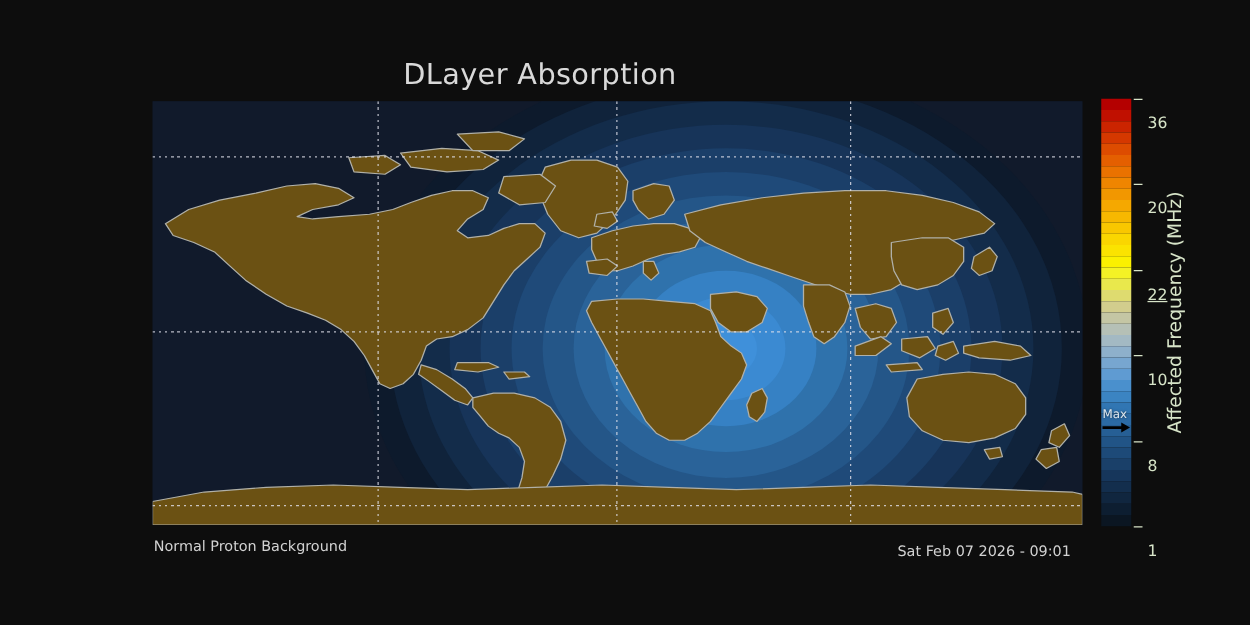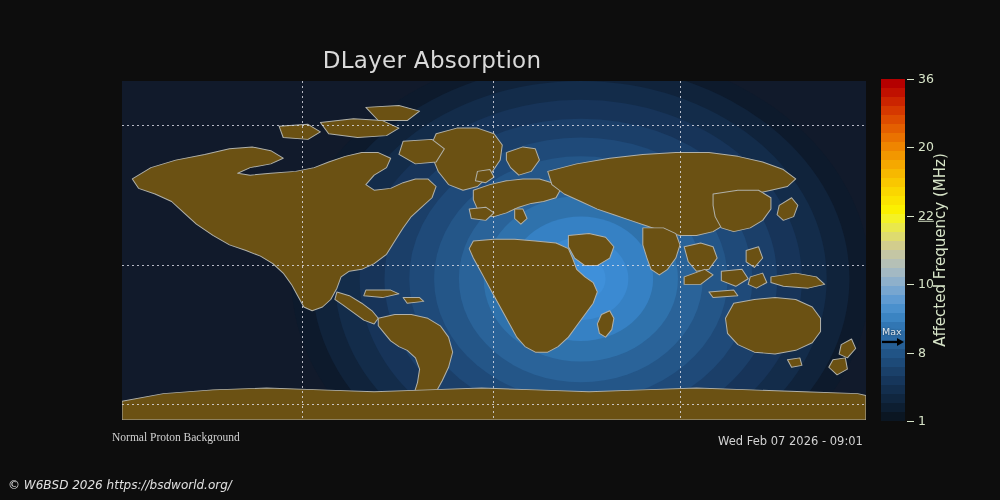--- a/index.html
+++ b/index.html
@@ -77,20 +77,21 @@
     background: #d7e4c8;
   }
   .cb-ticklabel {
     position: absolute;
     left: 37px;
     color: #d7e4c8;
     font-size: 12.5px;
     line-height: 1;
     transform: translateY(-50%);
     white-space: nowrap;
+    margin-top: 20px;
   }
   #cbar-axis-label {
     position: absolute;
     left: 930px; top: 79px;
     height: 342px;
     width: 20px;
     color: #d7e4c8;
     font-size: 15px;
     display: flex;
     align-items: center;
@@ -119,21 +120,21 @@
   #max-arrow { display: block; }
 
   
   .foot {
     position: absolute;
     color: #d2d2d2;
     font-size: 11.5px;
     line-height: 14px;
     white-space: nowrap;
   }
-  #foot-left  { left: 112px; top: 430px; font-family: Liberation Serif, serif; }
+  #foot-left  { left: 123px; top: 430px; }
   #foot-right { left: 718px; top: 434px; }
   #credit {
     position: absolute;
     left: 8px; top: 478px;
     color: #e0e0e0;
     font-size: 12px;
     font-style: italic;
     white-space: nowrap;
   }
 </style>
@@ -341,16 +342,15 @@
       <div class="cb-tick" style="top: 0px;"></div>
       <div class="cb-ticklabel" style="top: 0px;">36</div>
     </div>
   <div id="cbar-axis-label">
     <span>Affected Frequency (MHz)</span>
   </div>
 
   <div class="foot" id="foot-left">
     <div>Normal Proton Background</div>
   </div>
-  <div class="foot" id="foot-right">Wed Feb 07 2026 - 09:01</div>
-  <div id="credit">© W6BSD 2026 https://bsdworld.org/</div>
+  <div class="foot" id="foot-right">Sat Feb 07 2026 - 09:01</div>
 
 </div>
 
 </body></html>

